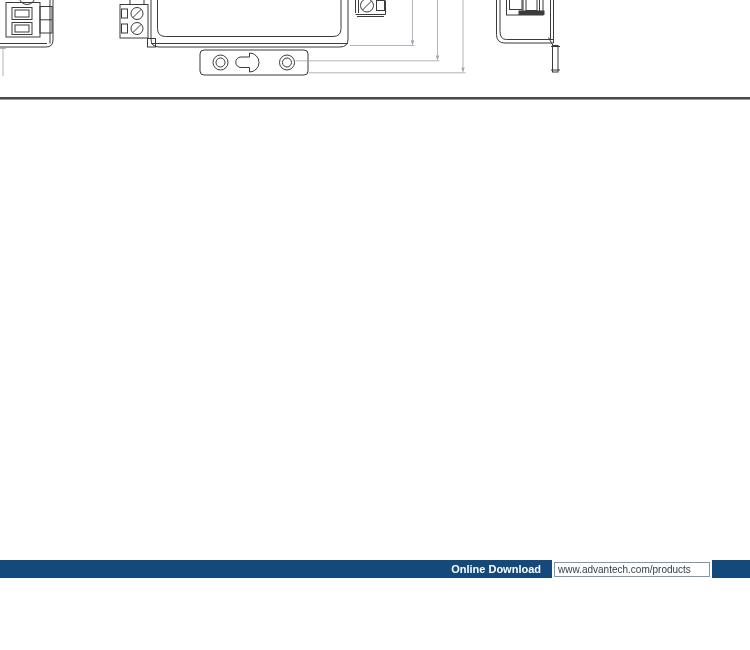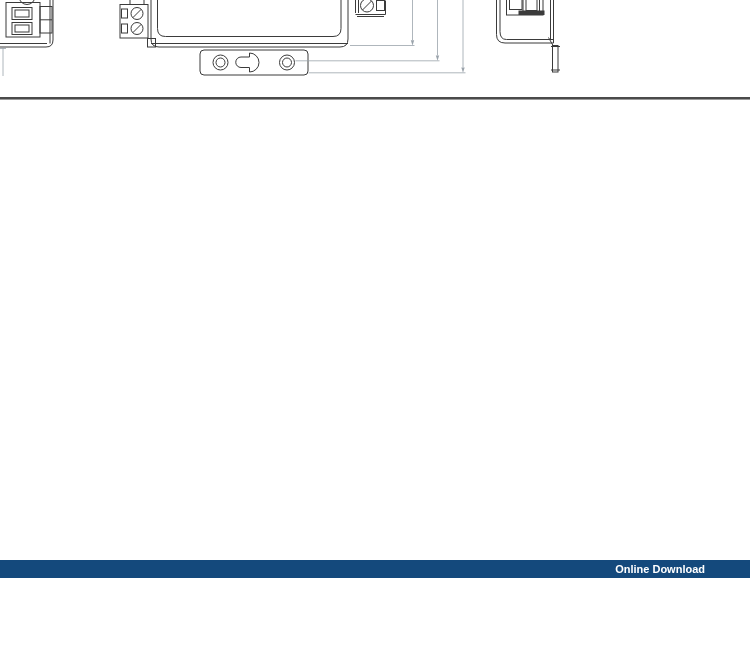--- a/index.html
+++ b/index.html
@@ -38,21 +38,21 @@
     justify-content: flex-end;
     box-sizing: border-box;
     padding-right: 40px;
   }
   .footer-label {
     color: #ffffff;
     font-weight: bold;
     font-size: 11px;
     line-height: 18px;
     letter-spacing: 0px;
-    margin-right: 5px;
+    margin-right: 13px;
     white-space: nowrap;
   }
   .url-box {
     background: #ffffff;
     border: 1px solid #7e97ad;
     outline: 2px solid #ffffff;
     width: 148px;
     height: 11px;
     display: flex;
     align-items: center;
@@ -161,15 +161,18 @@
           <path class="body-line" d="M 551 46.5 H 560 M 551 70 H 560"></path>
         </g>
       </g>
     </svg>
   </div>
 
   <div class="section-divider"></div>
 
   <div class="footer-bar">
     <span class="footer-label">Online Download</span>
+    <span class="url-box">
+      <a class="url-text">www.advantech.com/products</a>
+    </span>
   </div>
 
 </div>
 
 </body></html>

